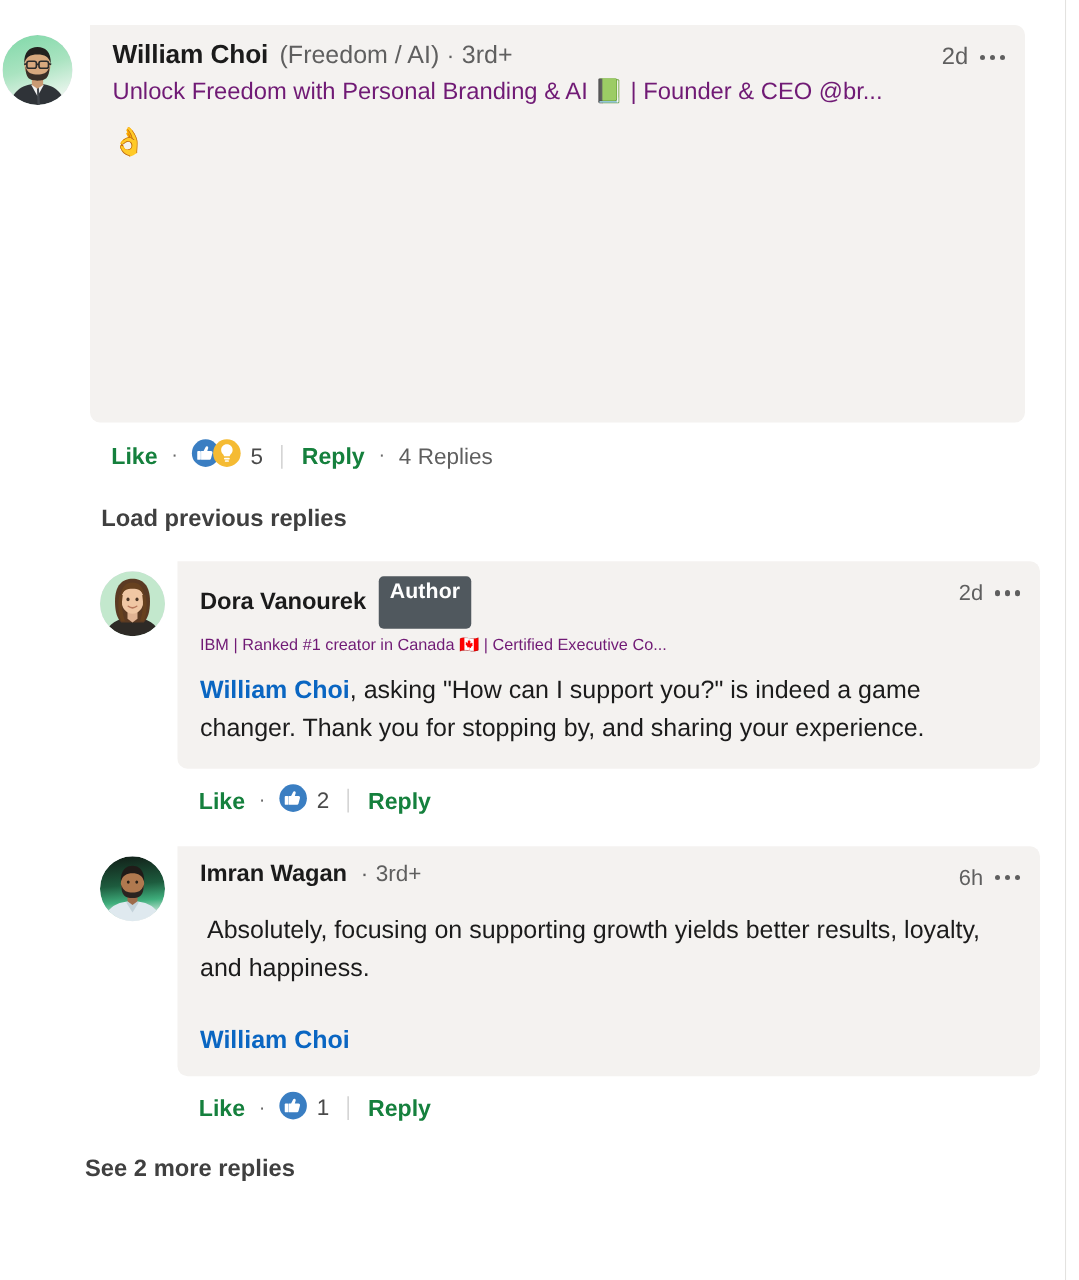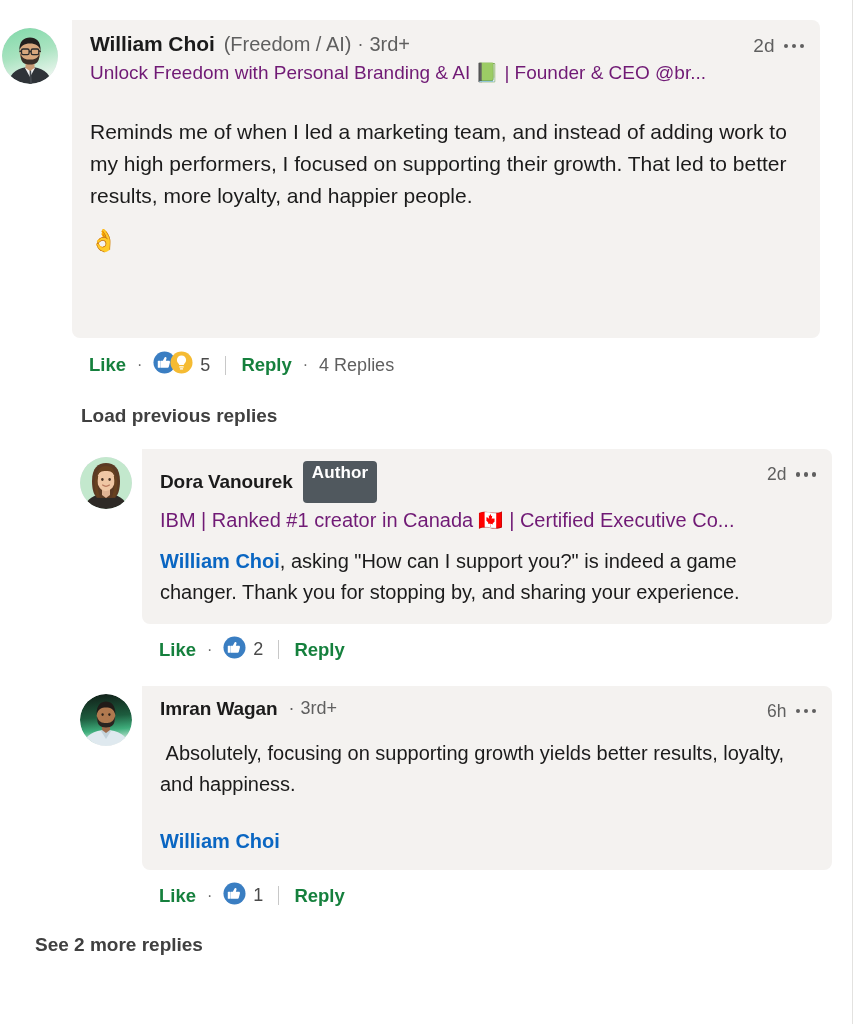--- a/index.html
+++ b/index.html
@@ -114,21 +114,21 @@
   }
 
   .headline {
     font-size: 19px;
     color: #701a75;
     margin-top: 5px;
     font-weight: 400;
     white-space: nowrap;
     overflow: hidden;
   }
-  .headline-sm { font-size: 20px; }
+  .headline-sm { font-size: 13px; }
 
   .time-wrap {
     display: flex;
     align-items: center;
     gap: 9px;
     flex: 0 0 auto;
     padding-top: 3px;
     padding-left: 12px;
   }
   .time-txt { font-size: 19px; color: #5f5f5f; }
@@ -206,21 +206,21 @@
     display: inline-block;
   }
   .replies-count { color: #5f5f5f; font-size: 18px; }
 
   .link-row {
     font-size: 19px;
     color: #404040;
     font-weight: 600;
   }
   .load-prev { margin: 28px 0 0 81px; }
-  .see-more { margin: 26px 0 0 35px; }
+  .see-more { margin: 26px 0 0 68px; }
 </style>
 </head>
 <body>
 
 <div id="page">
 
   <div class="right-rule"></div>
   <div class="right-pane"></div>
 
   <div class="thread">
@@ -281,21 +281,20 @@
           <div class="time-wrap">
             <span class="time-txt">2d</span>
             <span class="dots">
                 <i></i>
                 <i></i>
                 <i></i>
               </span>
           </div>
         </div>
 
-        <div class="body-text" style="margin-top:32px">Reminds me of when I led a marketing team, and instead of adding work to my high performers, I focused on supporting their growth. That led to better results, more loyalty, and happier people.</div>
         <div class="emoji-line">👌</div>
       </div>
     </div>
 
     <div class="actions act-top">
       <span class="act-btn">Like</span>
       <span class="mid-dot">·</span>
       <span class="react-group">
         <span class="react-icons">
           <span class="r">

